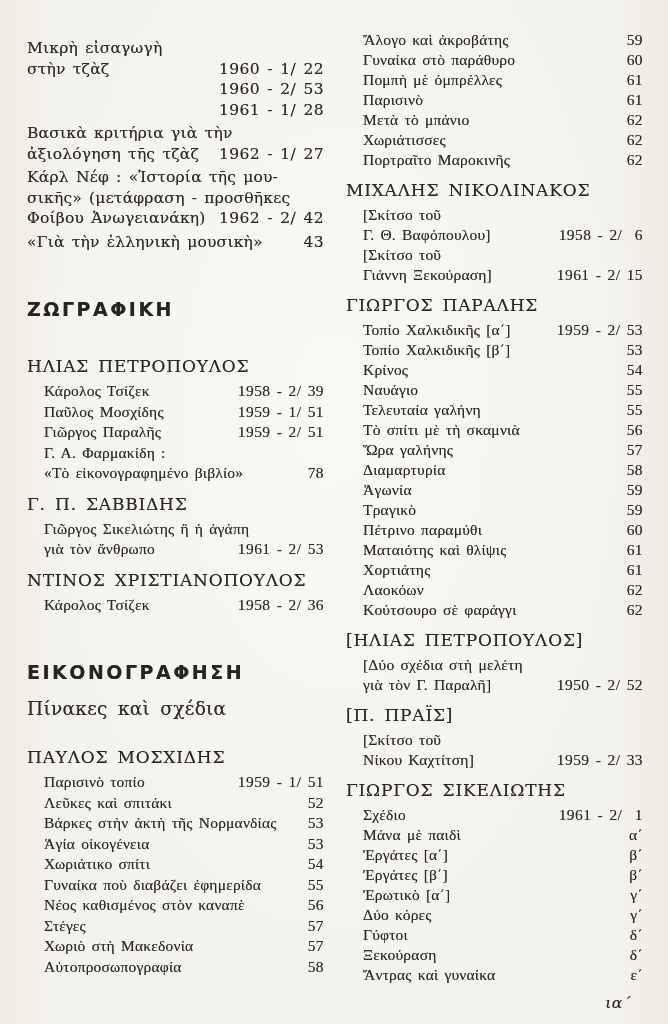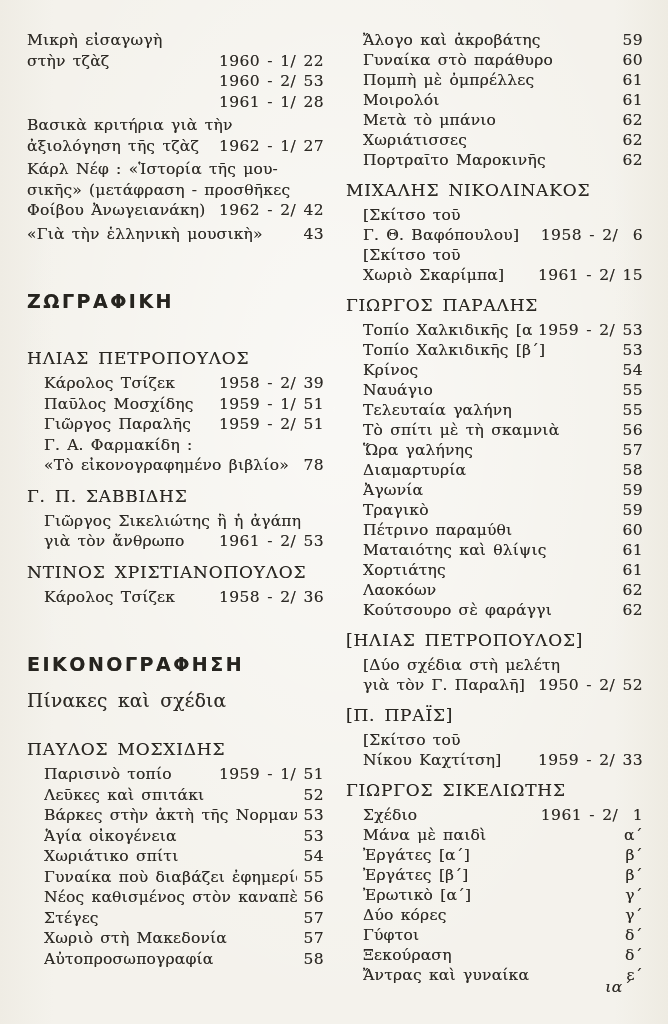--- a/index.html
+++ b/index.html
@@ -18,41 +18,42 @@
       #f3f1ea;
     font-family: "DejaVu Serif", "Liberation Serif", serif;
     color: #2d2a25;
     overflow: hidden;
     text-shadow: 0 0 0.5px rgba(45,42,37,0.55);
   }
   .columns {
     display: flex;
     gap: 22px;
     padding: 26px 27px 0 27px;
+    align-items: center;
   }
   .col {
     width: 297px;
     flex: 0 0 297px;
   }
   .block { margin: 0; }
 
   
   .rows { margin-top: 5px; }
   .rows + .rows { margin-top: 3px; }
   .row {
     display: flex;
     align-items: baseline;
     white-space: nowrap;
     font-size: 15.5px;
     word-spacing: 2px;
     letter-spacing: 0.2px;
   }
   .col-left  .row { height: 20.5px; }
   .col-right .row { height: 20px; }
-  .rows.indent .row { padding-left: 17px; }
+  .rows.indent .row { padding-left: 17px; font-family: Liberation Serif, serif; }
   .row-title { flex: 0 1 auto; overflow: hidden; }
   .row-ref {
     margin-left: auto;
     padding-left: 6px;
     white-space: pre;
     letter-spacing: 0.4px;
   }
 
   
   .heading {
@@ -83,21 +84,21 @@
     line-height: 22px;
     letter-spacing: 0.8px;
     word-spacing: 3px;
     color: #2a2722;
   }
   .col .author:first-child { margin-top: 0; }
 
   .footer-folio {
     position: absolute;
     right: 37px;
-    bottom: 28px;
+    bottom: 12px;
     font-style: italic;
     font-size: 15.5px;
     letter-spacing: 0.5px;
     text-align: center;
   }
 </style>
 </head>
 <body>
 
 <div class="page">
@@ -247,21 +248,21 @@
           </div>
           <div class="row">
             <span class="row-title">Γυναίκα στὸ παράθυρο</span>
             <span class="row-ref">60</span>
           </div>
           <div class="row">
             <span class="row-title">Πομπὴ μὲ ὀμπρέλλες</span>
             <span class="row-ref">61</span>
           </div>
           <div class="row">
-            <span class="row-title">Μοιρολόι</span>
+            <span class="row-title">Παρισινὸ</span>
             <span class="row-ref">61</span>
           </div>
           <div class="row">
             <span class="row-title">Μετὰ τὸ μπάνιο</span>
             <span class="row-ref">62</span>
           </div>
           <div class="row">
             <span class="row-title">Χωριάτισσες</span>
             <span class="row-ref">62</span>
           </div>
@@ -278,21 +279,21 @@
           </div>
           <div class="row">
             <span class="row-title">Γ. Θ. Βαφόπουλου]</span>
             <span class="row-ref">1958 - 2/  6</span>
           </div>
           <div class="row">
             <span class="row-title">[Σκίτσο τοῦ</span>
             <span class="row-ref"></span>
           </div>
           <div class="row">
-            <span class="row-title">Χωριὸ Σκαρίμπα]</span>
+            <span class="row-title">Γιάννη Ξεκούραση]</span>
             <span class="row-ref">1961 - 2/ 15</span>
           </div>
         </div>
         <div class="block author">ΓΙΩΡΓΟΣ ΠΑΡΑΛΗΣ</div>
         <div class="block rows indent">
           <div class="row">
             <span class="row-title">Τοπίο Χαλκιδικῆς [α΄]</span>
             <span class="row-ref">1959 - 2/ 53</span>
           </div>
           <div class="row">

